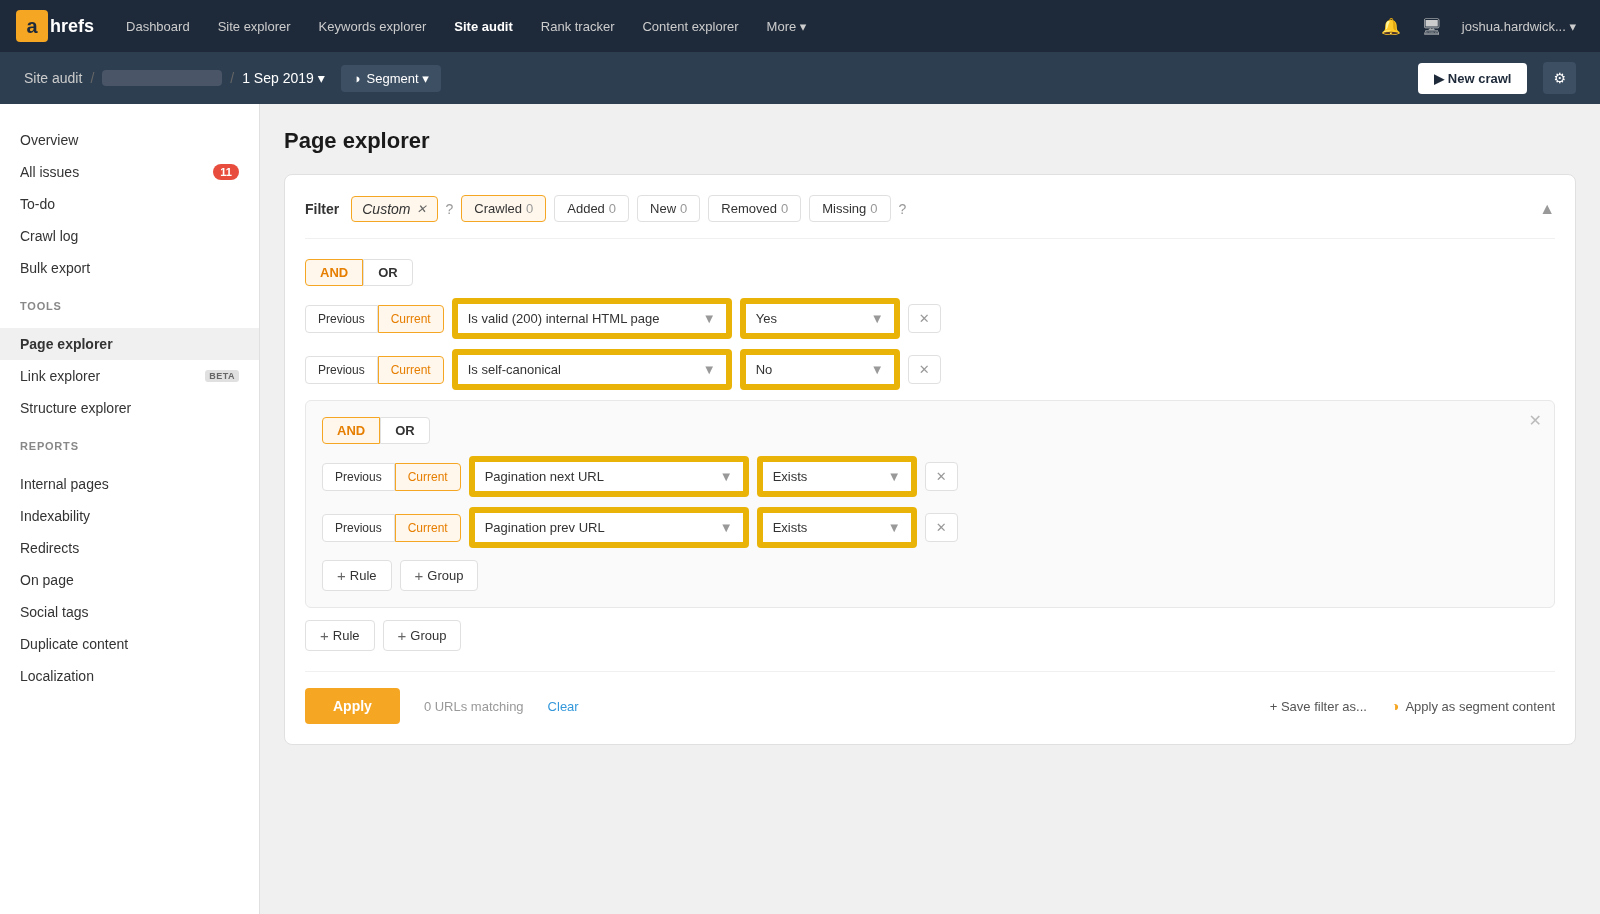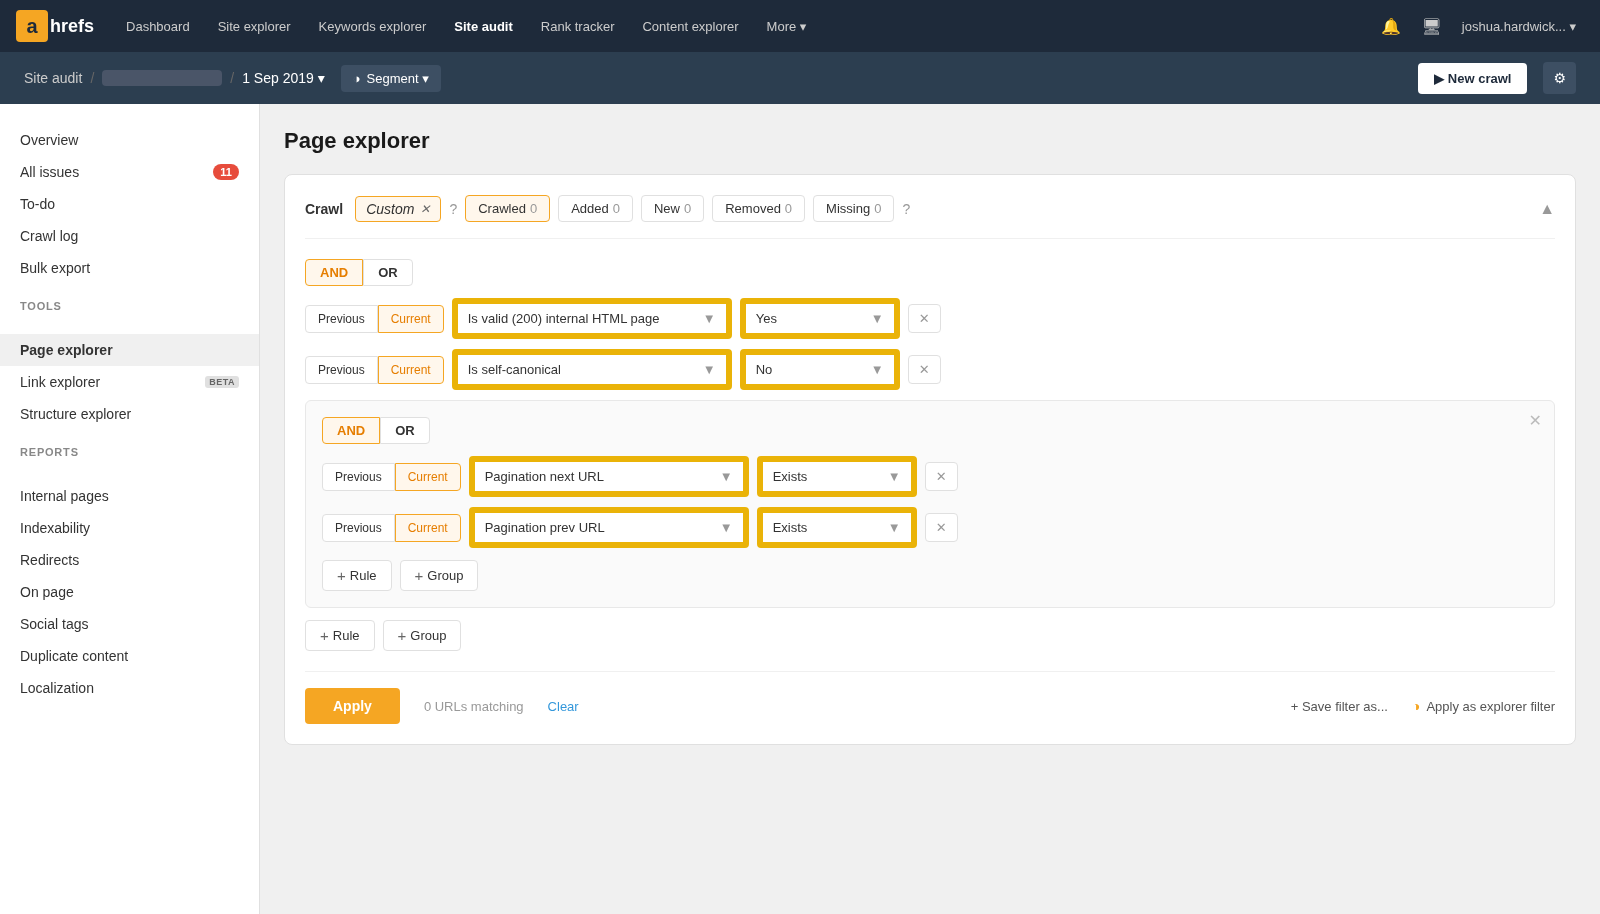--- a/index.html
+++ b/index.html
@@ -88,21 +88,21 @@
       align-items: center;
       justify-content: space-between;
       border-radius: 0;
     }
     .sidebar-item.active { background: #f0f0f0; font-weight: 600; }
     .sidebar-badge {
       background: #e74c3c; color: #fff; border-radius: 10px; font-size: 11px;
       padding: 2px 7px; font-weight: 700;
     }
     .sidebar-section-label {
-      padding: 16px 20px 22px;
+      padding: 16px 20px 16px;
       color: #888; font-size: 11px; font-weight: 700; letter-spacing: 0.8px; text-transform: uppercase;
     }
     .sidebar-beta {
       font-size: 9px; background: #e0e0e0; color: #666; border-radius: 3px; padding: 1px 4px;
       margin-left: 4px; font-weight: 600; letter-spacing: 0.5px;
     }
 
     
     .main-content {
       flex: 1;
@@ -299,21 +299,21 @@
     <div class="sidebar-item">Duplicate content</div>
     <div class="sidebar-item">Localization</div>
   </aside>
 
   <main class="main-content">
     <h1 class="page-title">Page explorer</h1>
 
     <div class="filter-card">
 
       <div class="filter-bar">
-        <span class="filter-label">Crawl</span>
+        <span class="filter-label">Filter</span>
         <div class="filter-tag-custom">
           <span>Custom</span>
           <span class="x-btn">✕</span>
         </div>
         <span class="filter-help">?</span>
 
         <div class="filter-chip active">
           <span>Crawled</span>
           <span class="filter-chip-count">0</span>
         </div>
@@ -440,19 +440,19 @@
       </div>
 
       <div class="filter-bottom">
         <button class="apply-btn">Apply</button>
         <span class="urls-matching">0 URLs matching</span>
         <a class="clear-link">Clear</a>
         <div class="bottom-spacer"></div>
         <button class="save-filter-btn">+ Save filter as...</button>
         <button class="segment-filter-btn">
           <span class="segment-icon">◑</span>
-          <span>Apply as explorer filter</span>
+          <span>Apply as segment content</span>
         </button>
       </div>
 
     </div>
   </main>
 </div>
 
 </body></html>

